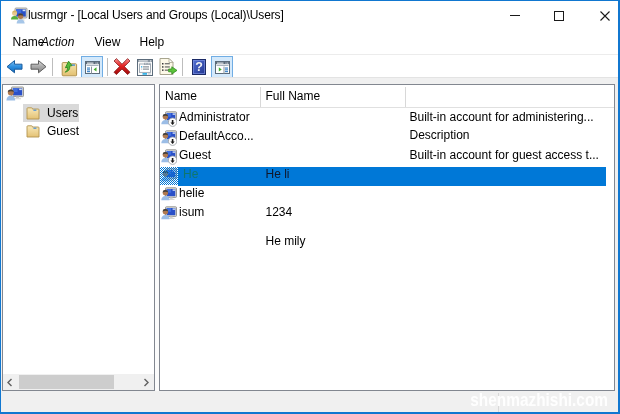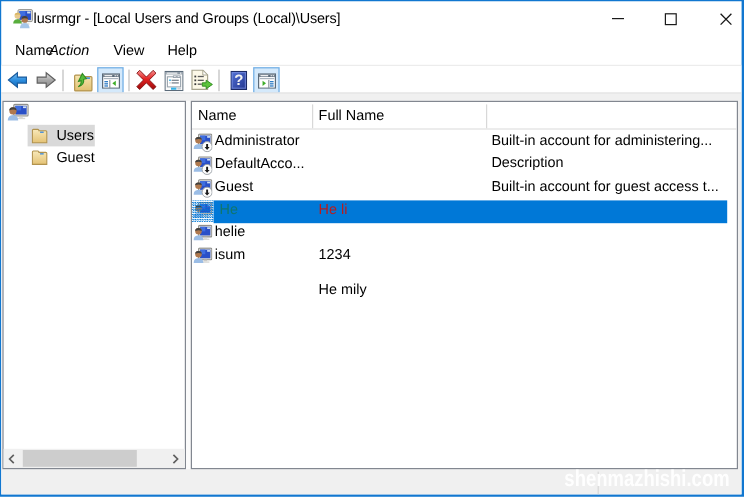--- a/index.html
+++ b/index.html
@@ -255,21 +255,21 @@
     </svg>
   <div class="txt" style="left:178px;top:147px;">Guest</div>
   <div class="txt" style="left:408.5px;top:147px;">Built-in account for guest access t...</div>
 
   <div class="abs" style="left:177px;top:166px;width:428px;height:19px;background:#0078d7;"></div>
   <svg class="abs" style="left:160px;top:167px" width="16" height="16" viewBox="0 0 16 16">
       <use href="#uico"></use>
     </svg>
   <div class="abs" style="left:159px;top:166px;width:18px;height:18px;background-image:repeating-conic-gradient(#0078d7 0% 25%, transparent 0% 50%);background-size:2px 2px;"></div>
   <div class="txt" style="left:182px;top:166px;color:#0f766e;">He</div>
-  <div class="txt" style="left:264.5px;top:166px;color:#b91c1c;">He li</div>
+  <div class="txt" style="left:264.5px;top:166px;color:#0f172a;">He li</div>
   <svg class="abs" style="left:160px;top:186px" width="16" height="16" viewBox="0 0 16 16">
       <use href="#uico"></use>
     </svg>
   <div class="txt" style="left:178px;top:185px;text-align:right;">helie</div>
   <div class="txt" style="left:264.5px;top:185px;margin-top:48px;">He mily</div>
   <svg class="abs" style="left:160px;top:205px" width="16" height="16" viewBox="0 0 16 16">
       <use href="#uico"></use>
     </svg>
   <div class="txt" style="left:178px;top:204px;">isum</div>
   <div class="txt" style="left:264.5px;top:204px;">1234</div>

